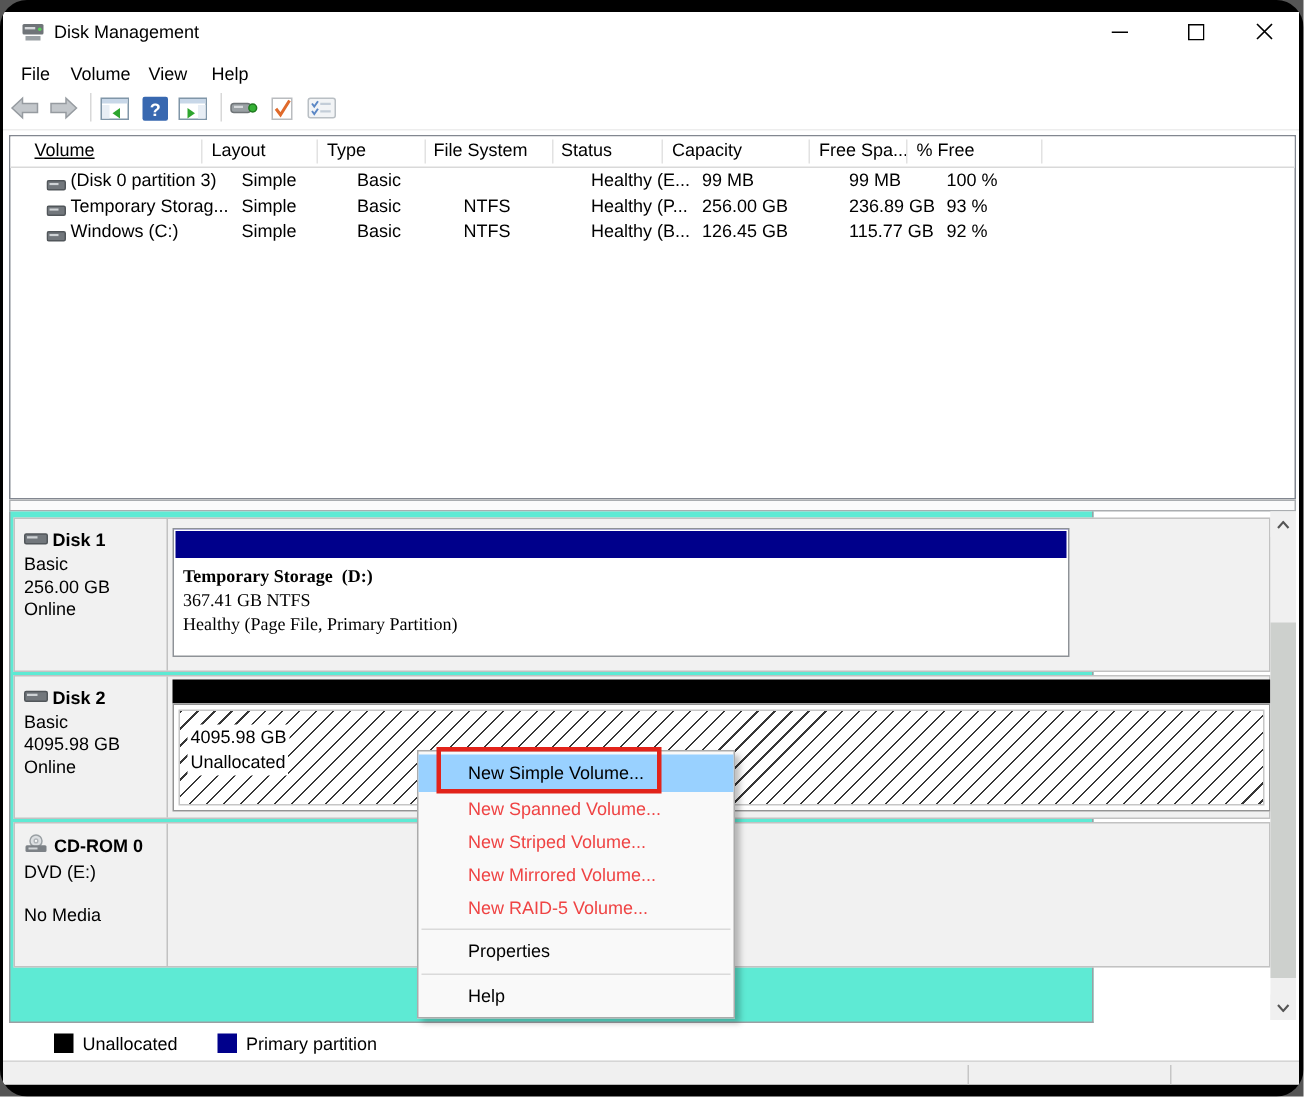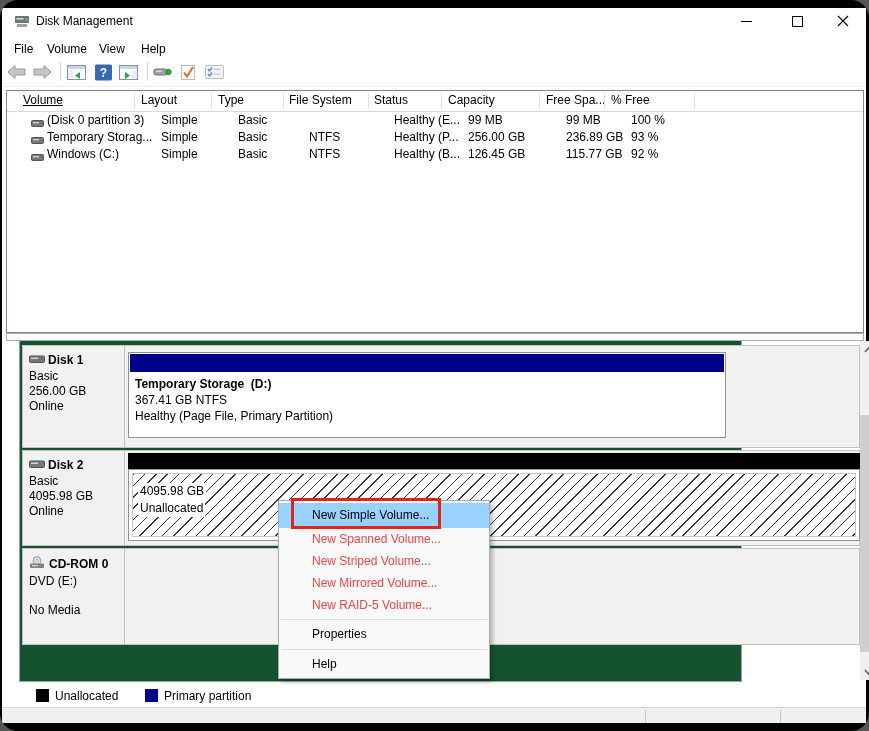--- a/index.html
+++ b/index.html
@@ -31,29 +31,29 @@
   .lv-row span{position:absolute;font-size:12px;white-space:nowrap;margin-left:20px;}
   .cL{left:134px;} .cT{left:211px;} .cF{left:282px;} .cS{left:367px;}
   .cC{left:441px;} .cFS{left:539px;} .cP{left:604px;}
   .vol-ico{position:absolute;left:4px;top:4px;}
   .vol-txt{left:20px;}
 
   
   .splitter{left:6px;top:333px;width:858px;height:8px;background:#fbfbfb;border:1px solid #aaadb0;box-sizing:border-box;}
 
   
-  .graphpane{left:19px;top:341px;width:723px;height:341px;background:#14532d;border-left:1px solid #9b9fa3;border-right:1px solid #9b9fa3;border-bottom:1px solid #9b9fa3;box-sizing:border-box;}
+  .graphpane{left:6px;top:341px;width:723px;height:341px;background:#5eead4;border-left:1px solid #9b9fa3;border-right:1px solid #9b9fa3;border-bottom:1px solid #9b9fa3;box-sizing:border-box;}
   .disk-row{position:absolute;left:2px;width:838px;background:#f1f1f1;border:1px solid #c2c2c2;box-sizing:border-box;}
   .disk-cell{position:absolute;left:0;top:0;bottom:0;width:102px;border-right:1px solid #c2c2c2;box-sizing:border-box;padding:7px 0 0 6px;}
   .disk-cell .line{font-size:12px;line-height:15px;white-space:nowrap;}
   .disk-title{display:flex;align-items:center;gap:3px;font-size:12px;font-weight:bold;margin-bottom:2px;white-space:nowrap;}
 
   .part-box{position:absolute;left:105px;top:6px;width:598px;height:86px;border:1px solid #8e9297;background:#fff;box-sizing:border-box;}
   .part-bar{height:18px;background:#00008b;border:1px solid #fff;border-bottom:2px solid #fff;}
-  .part-body{padding:2px 0 0 6px;}
+  .part-body{padding:2px 0 0 6px;font-family:Liberation Serif, serif;}
   .part-body .line{font-size:12px;line-height:16px;white-space:nowrap;}
 
   .black-bar{position:absolute;left:105px;top:2px;width:732px;height:16px;background:#000;}
   .hatchbox{position:absolute;left:105px;top:18px;width:732px;height:72px;border:1px solid #949494;background:#fff;padding:3px;box-sizing:border-box;}
   .hatchinner{position:relative;width:100%;height:100%;border:1px solid #c6c6c6;box-sizing:border-box;
      background-image:repeating-linear-gradient(135deg, rgba(20,20,20,.85) 0px, rgba(20,20,20,.85) 1px, transparent 1px, transparent 8px);
      background-color:#fff;}
   .hatch-label{position:absolute;left:5px;top:9px;}
   .hatch-label .line{font-size:12px;line-height:17px;background:#fff;padding:0 2px;display:table;white-space:nowrap;}
 

